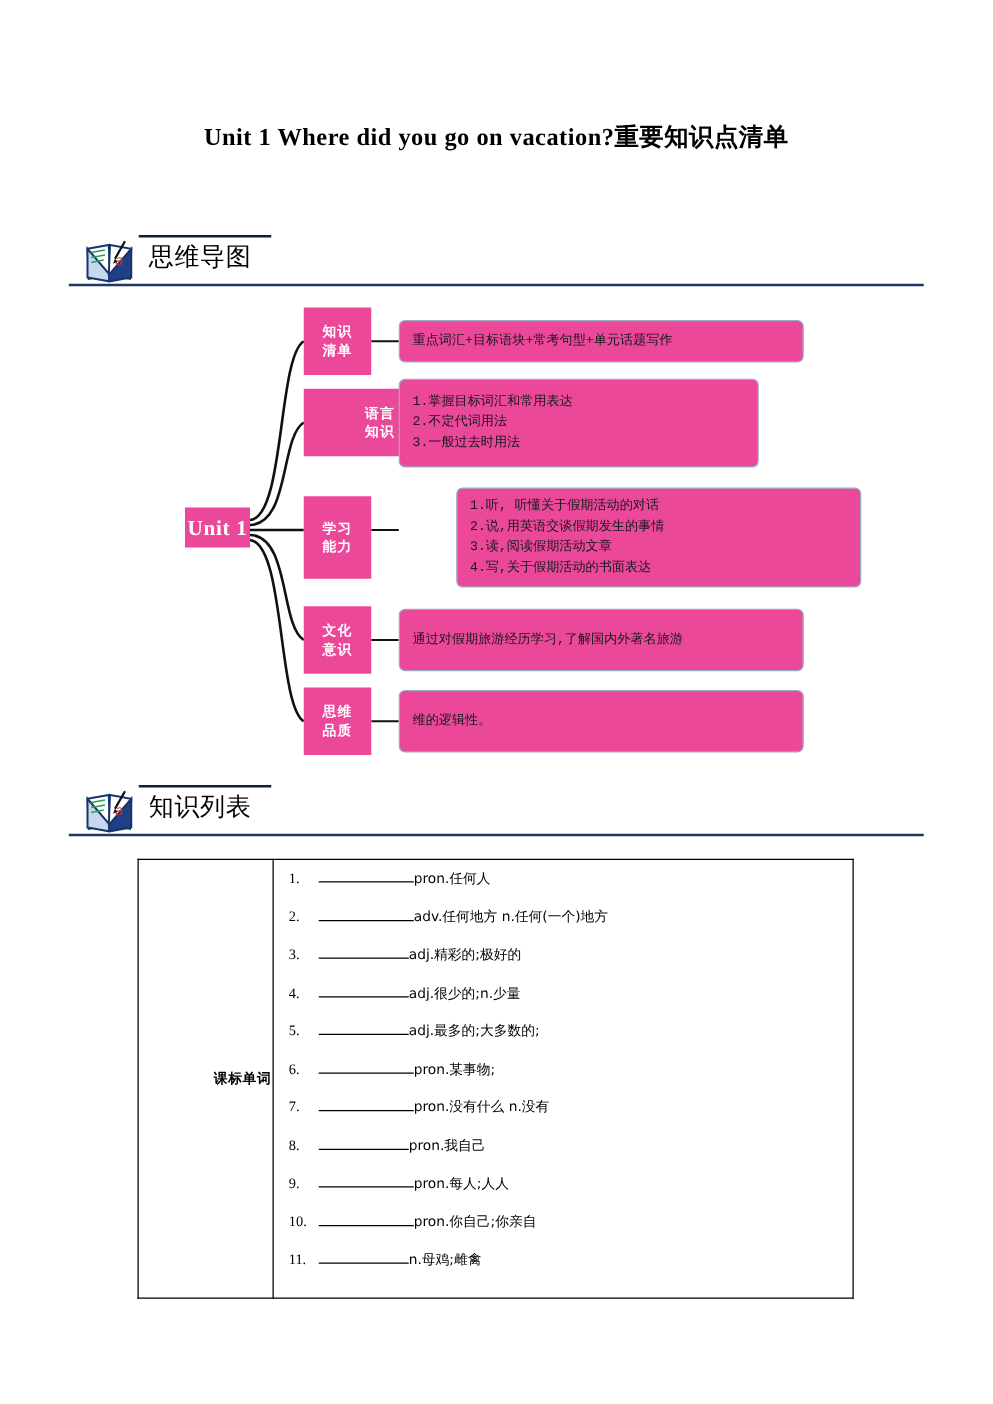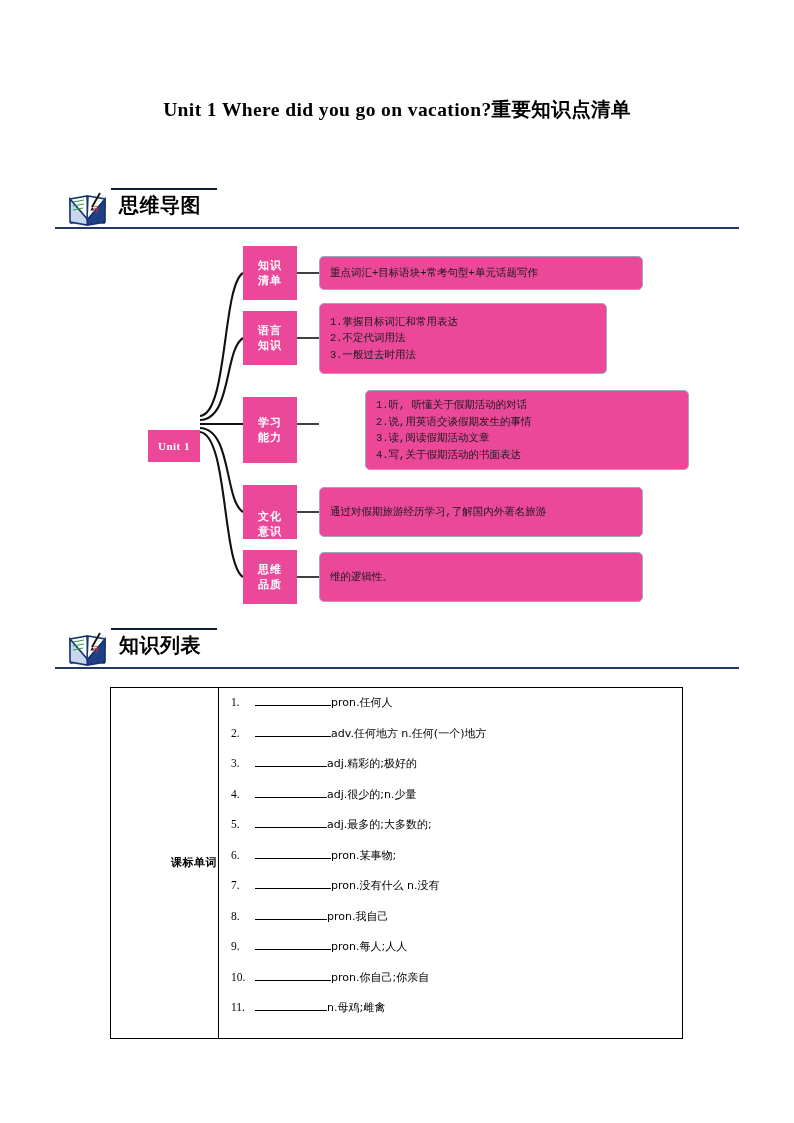--- a/index.html
+++ b/index.html
@@ -44,21 +44,21 @@
   }
   .sec-icon {
     position: absolute;
     left: 12px; top: 8px;
     width: 46px; height: 38px;
   }
   .sec-label {
     position: absolute;
     left: 64px; top: 10px;
     font-family: "DejaVu Sans", sans-serif;
-    font-weight: bold;
+    font-weight: normal;
     font-size: 20px;
     color: #000;
     letter-spacing: 0.5px;
   }
   .sec-botline {
     position: absolute;
     left: 0; top: 45px;
     width: 684px; height: 0;
     border-top: 2.5px solid #1f3864;
   }
@@ -79,23 +79,22 @@
     font-size: 11px;
     line-height: 15px;
     display: flex;
     align-items: center;
     justify-content: center;
     text-align: center;
     letter-spacing: 1px;
   }
   .node.root {
     font-family: "Liberation Serif", "DejaVu Serif", serif;
-    font-size: 11px;
+    font-size: 17px;
     letter-spacing: 0.5px;
-    margin-top: 24px;
   }
   .infobox {
     position: absolute;
     background: #ec4899;
     border: 1px solid #9aa8c4;
     border-radius: 5px;
     font-family: Liberation Mono, monospace;
     font-size: 10.5px;
     line-height: 16.5px;
     color: #16181c;
@@ -198,33 +197,33 @@
 <div class="node root" style="left:148px; top:406px; width:52px; height:32px;">
   <span>Unit 1</span>
 </div>
 
 <div class="node" style="left:243px; top:246px; width:54px; height:54px;">
   <div>
     <div>知识</div>
     <div>清单</div>
   </div>
 </div>
-<div class="node" style="left:243px; top:311px; width:54px; height:54px;">
+<div class="node" style="left:243px; top:311px; width:54px; height:54px;padding-left:34px;">
   <div>
     <div>语言</div>
     <div>知识</div>
   </div>
 </div>
 <div class="node" style="left:243px; top:397px; width:54px; height:66px;">
   <div>
     <div>学习</div>
     <div>能力</div>
   </div>
 </div>
-<div class="node" style="left:243px; top:485px; width:54px; height:54px;align-items:flex-end;">
+<div class="node" style="left:243px; top:485px; width:54px; height:54px;">
   <div>
     <div>文化</div>
     <div>意识</div>
   </div>
 </div>
 <div class="node" style="left:243px; top:550px; width:54px; height:54px;">
   <div>
     <div>思维</div>
     <div>品质</div>
   </div>

